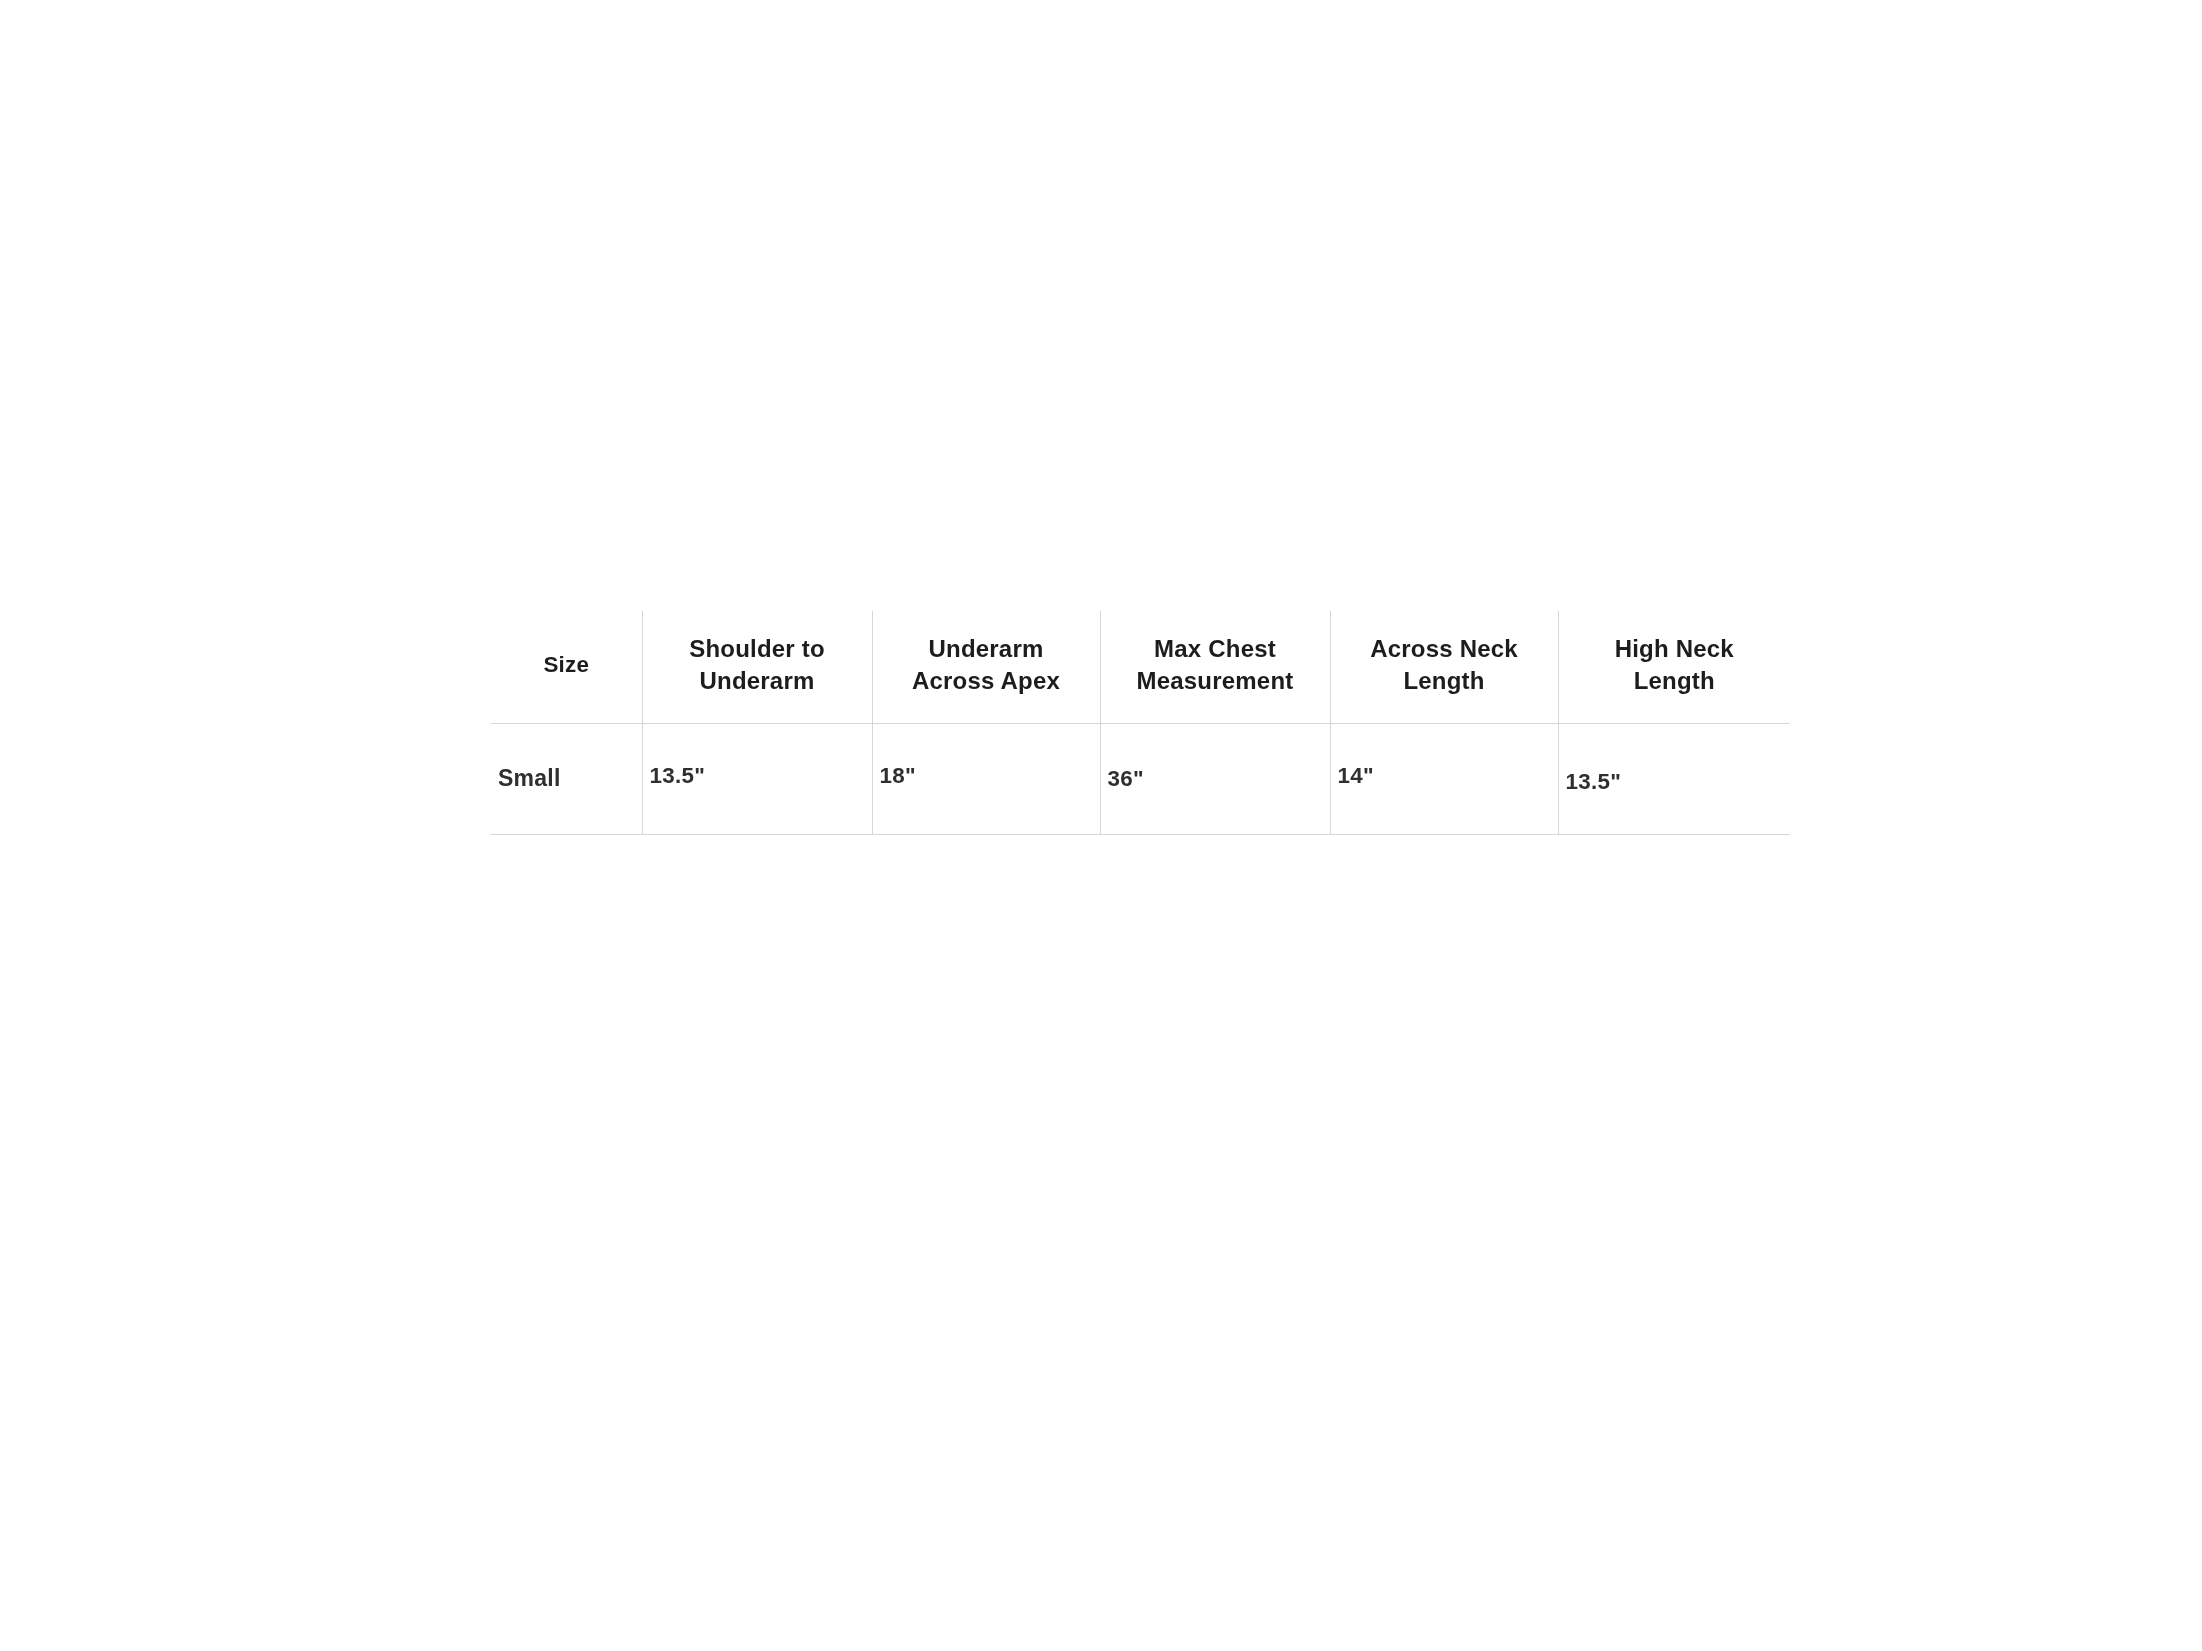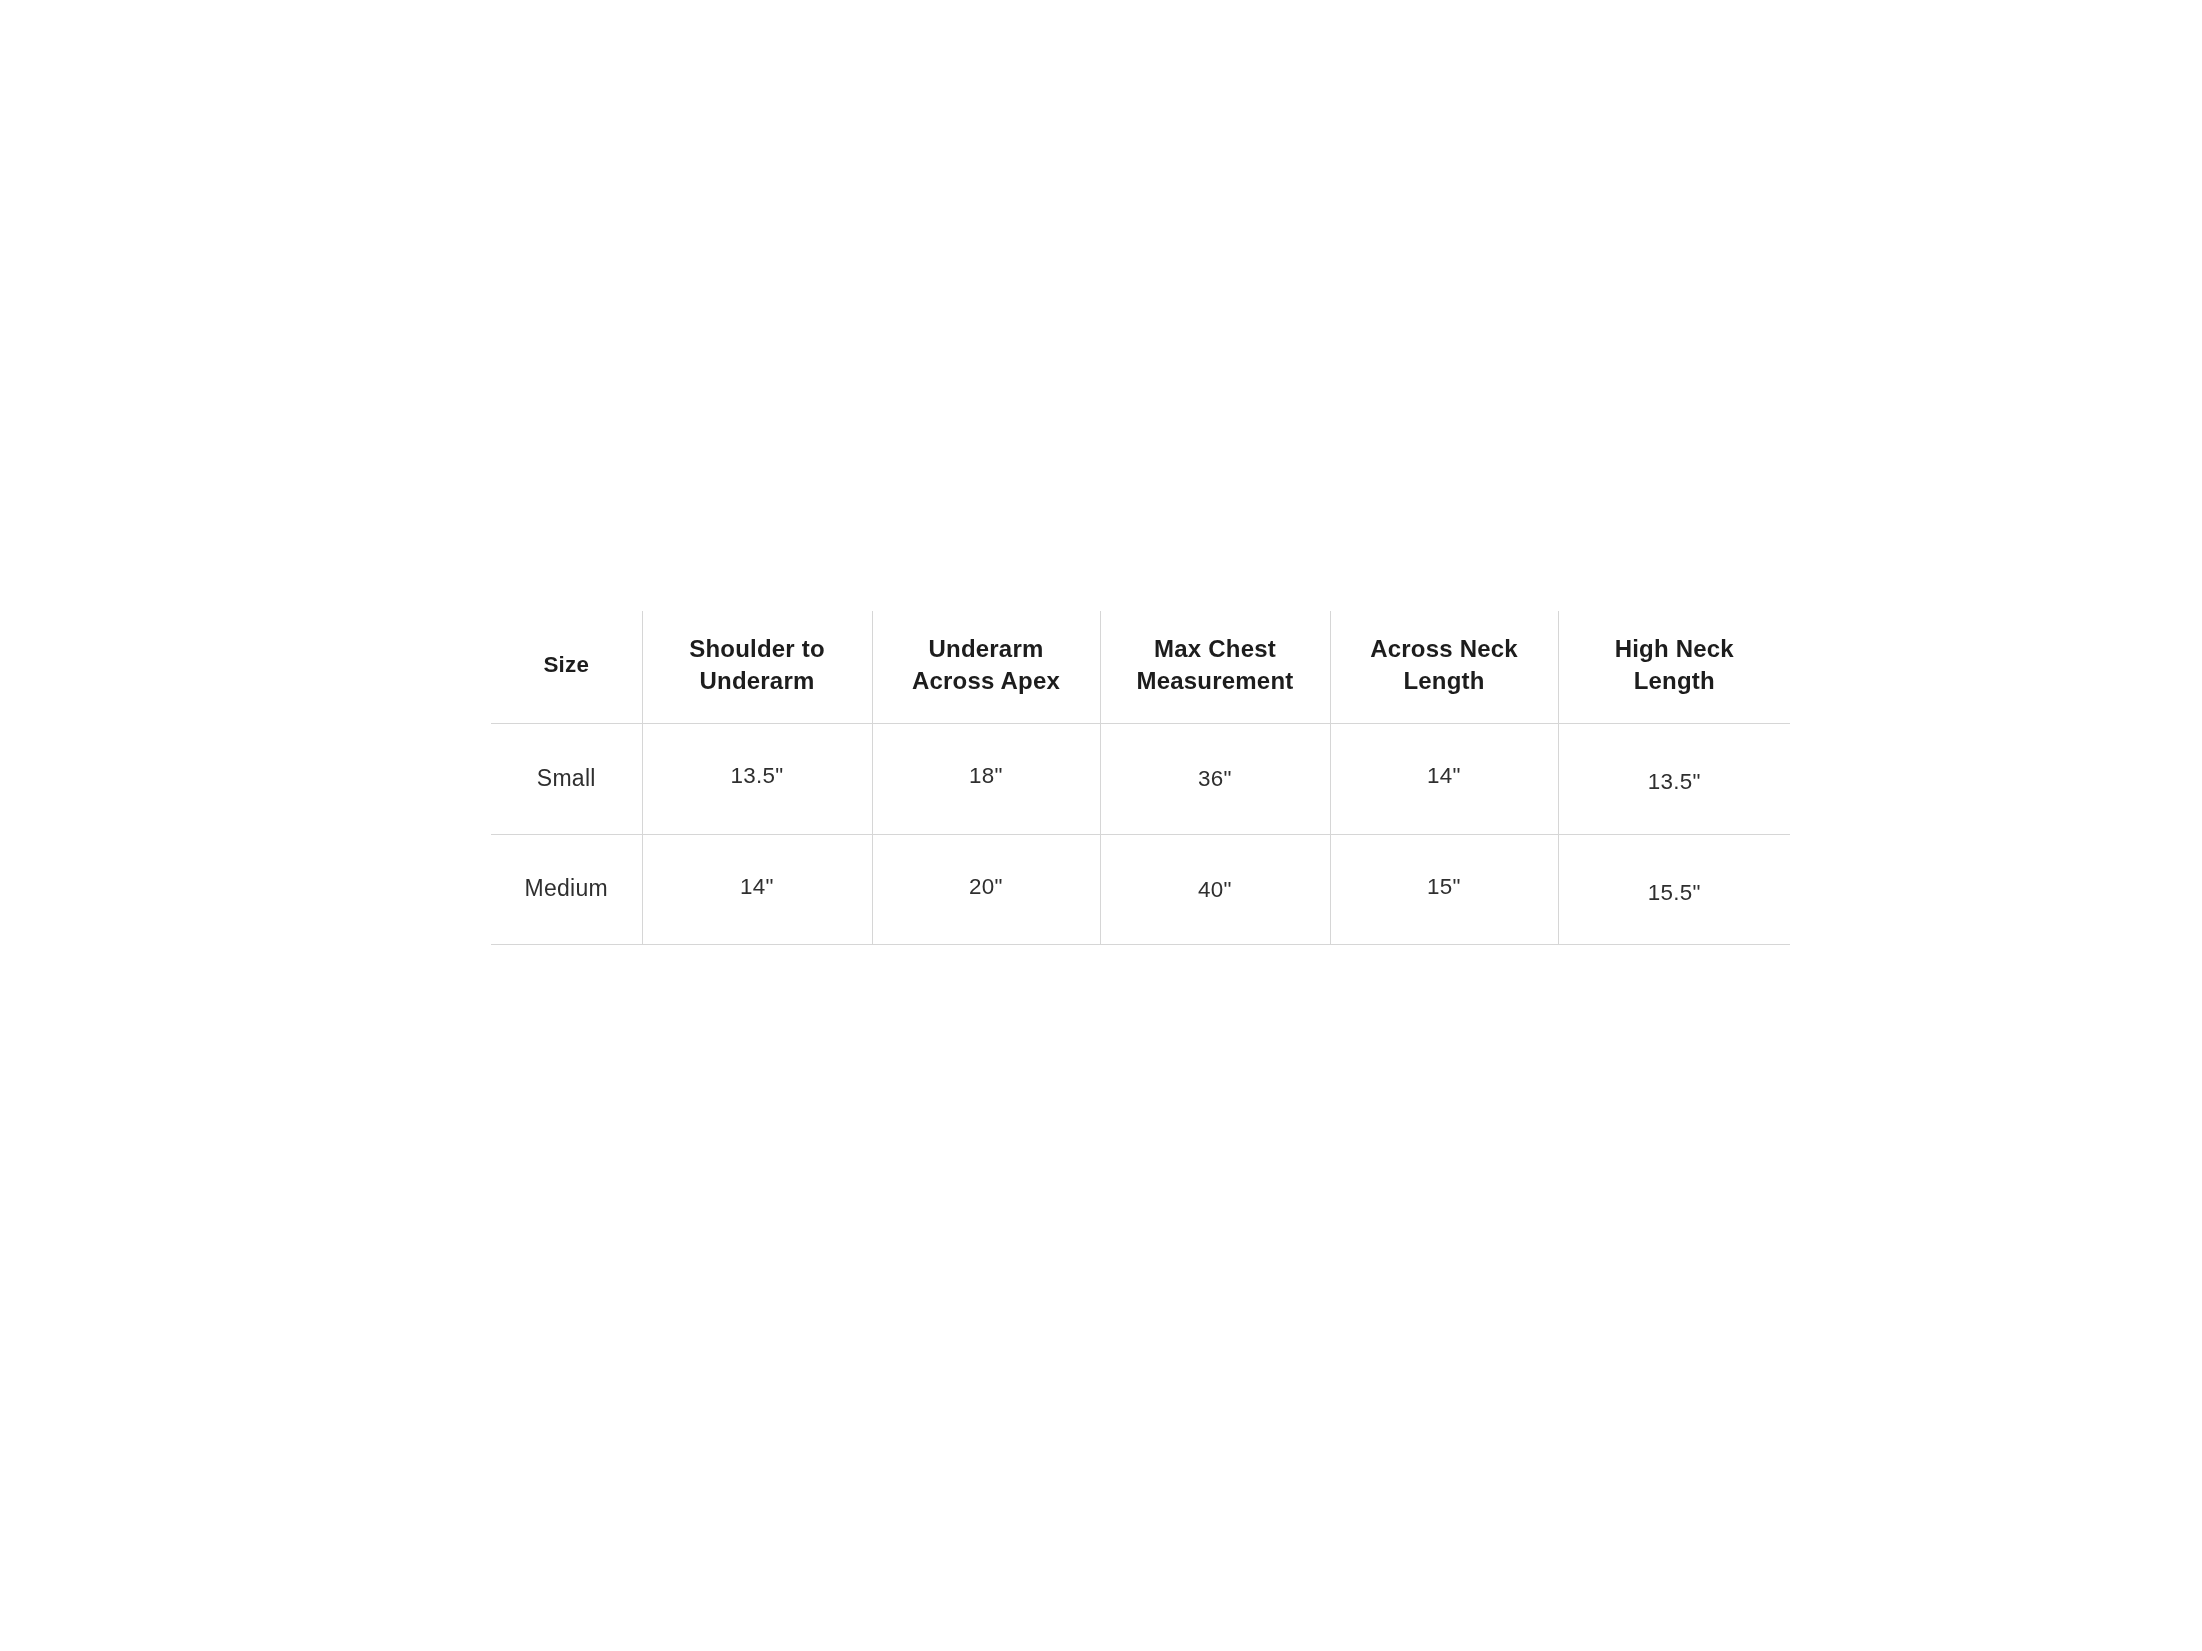--- a/index.html
+++ b/index.html
@@ -46,25 +46,24 @@
     padding: 22.4px 8.6px 26px 8.6px;
     border-bottom: 0.9px solid #d6d6d6;
     letter-spacing: 0.2px;
   }
 
   table.size-chart thead th.col-size {
     font-size: 22.4px;
   }
 
   table.size-chart tbody td {
-    font-weight: normal;
+    font-weight: bold;
     font-size: 22.4px;
     line-height: 1.3;
     color: #2f2f2f;
-    text-align: center;
     vertical-align: middle;
     height: 103px;
     padding: 3.4px 6.9px;
     border-bottom: 0.9px solid #d6d6d6;
     letter-spacing: 0.3px;
   }
 
   table.size-chart tbody tr:last-child td {
     border-bottom: 0.9px solid #d6d6d6;
   }
@@ -137,34 +136,16 @@
         <td>
           <span>36"</span>
         </td>
         <td>
           <span class="nudge-up-2">14"</span>
         </td>
         <td>
           <span class="nudge-dn-2">13.5"</span>
         </td>
       </tr>
-      <tr>
-        <td class="size-label">Medium</td>
-        <td>
-          <span class="nudge-up-2">14"</span>
-        </td>
-        <td>
-          <span class="nudge-up-2">20"</span>
-        </td>
-        <td>
-          <span>40"</span>
-        </td>
-        <td>
-          <span class="nudge-up-2">15"</span>
-        </td>
-        <td>
-          <span class="nudge-dn-2">15.5"</span>
-        </td>
-      </tr>
     </tbody>
   </table>
 </div>
 
 
 </body></html>

